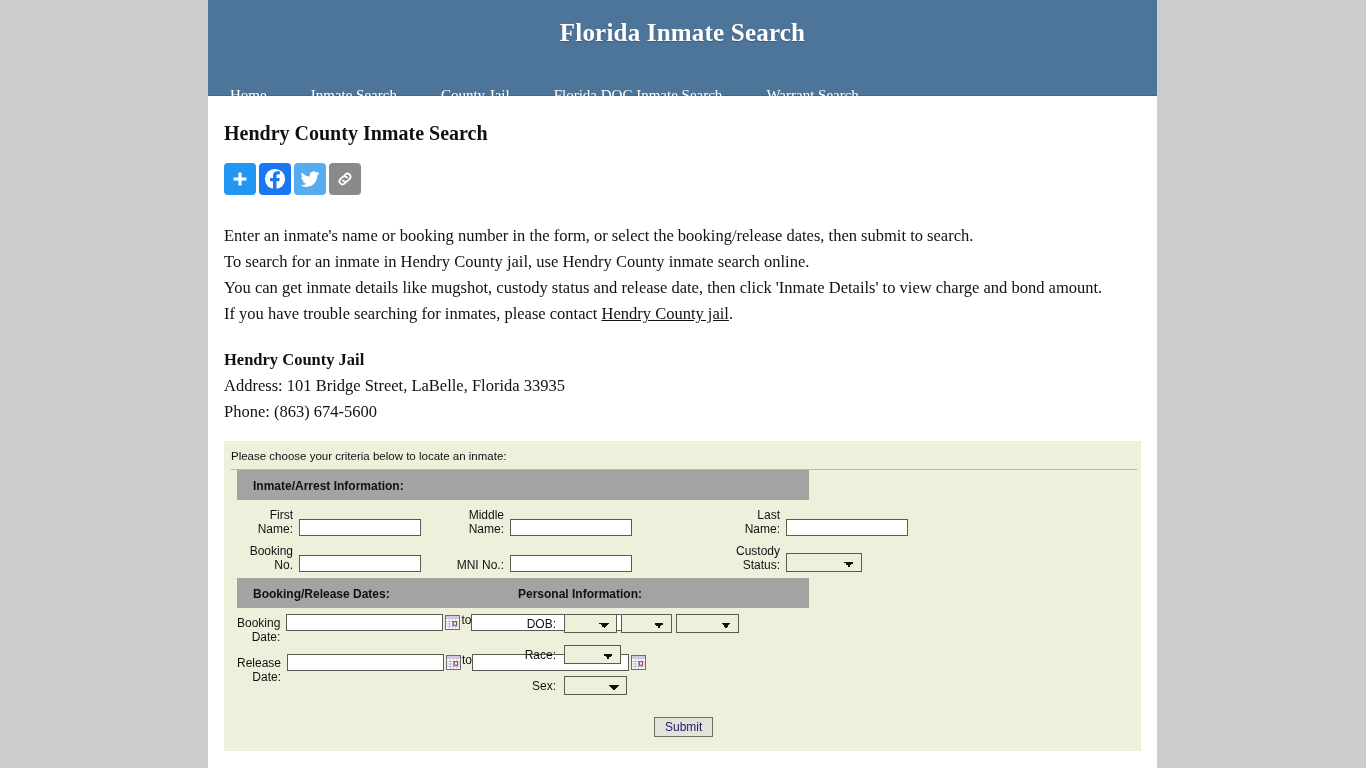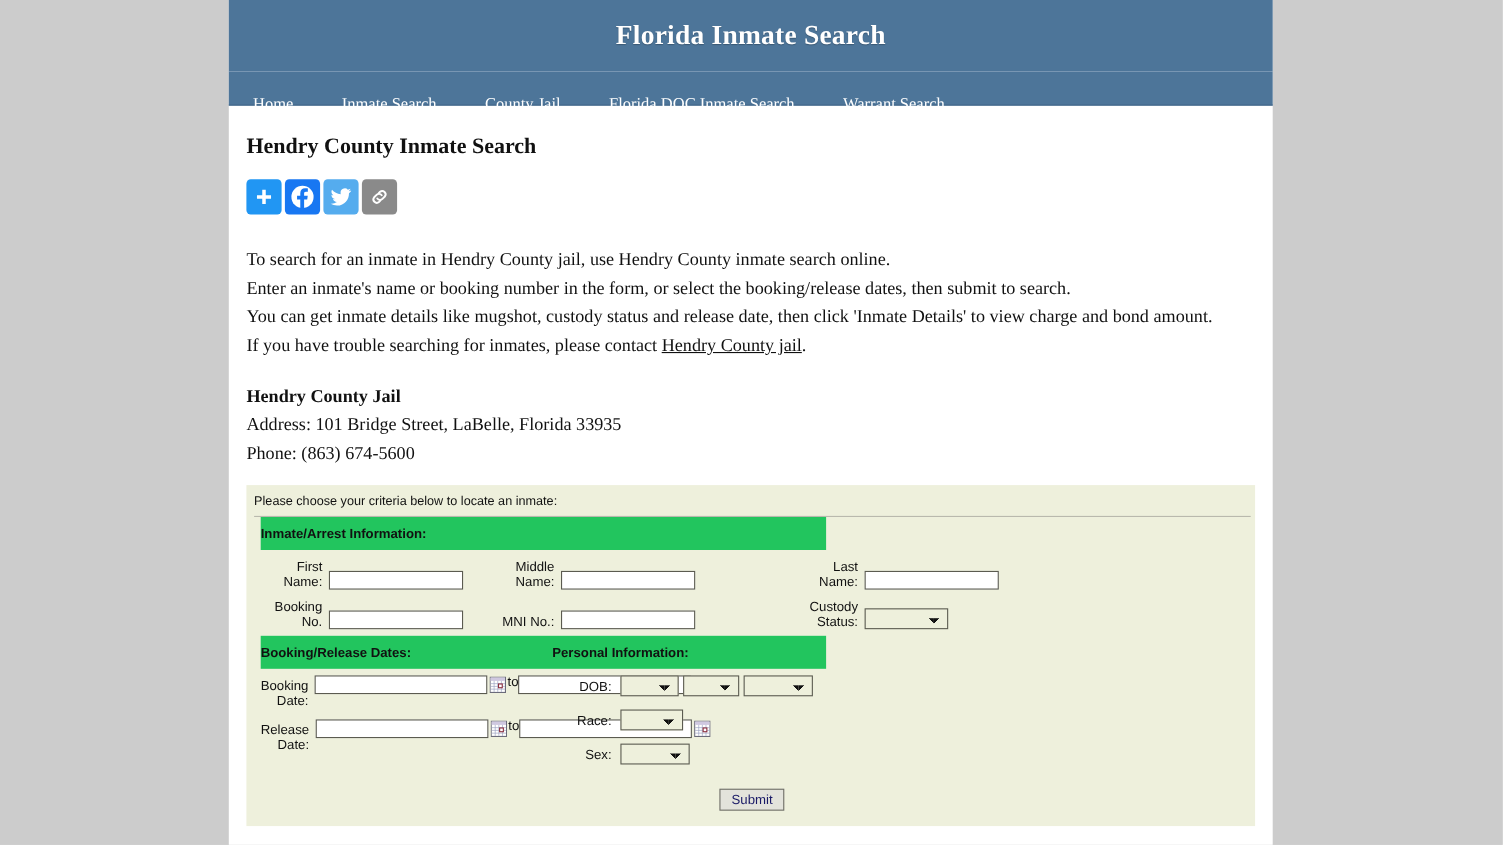--- a/index.html
+++ b/index.html
@@ -138,24 +138,24 @@
     color: #111111;
     padding: 9px 0 7px 7px;
   }
   #form-rule {
     border: 0;
     border-top: 1px solid #b9b9ad;
     margin: 0 0 0 7px;
     width: 906px;
   }
   .section-bar {
-    background: #22c55e;
-    width: 514px;
+    background: #a3a3a3;
+    width: 572px;
     margin-left: 13px;
-    padding: 6px 0 6px 0;
+    padding: 6px 0 6px 16px;
     box-sizing: border-box;
   }
   .section-bar .section-title {
     font-size: 12px;
     font-weight: bold;
     color: #111111;
     padding-left: 0;
   }
   .section-bar.split {
     display: flex;
@@ -340,22 +340,22 @@
             <g fill="none" stroke="#ffffff" stroke-width="2.1" stroke-linecap="round">
               <path d="M9.6 13.8a3.7 3.7 0 0 0 5.6.4l2.6-2.6a3.7 3.7 0 0 0-5.2-5.2l-1.5 1.5"></path>
               <path d="M14.4 10.2a3.7 3.7 0 0 0-5.6-.4l-2.6 2.6a3.7 3.7 0 0 0 5.2 5.2l1.5-1.5"></path>
             </g>
           </svg>
         </span>
       </div>
     </div>
 
     <div id="intro">
+      <p>Enter an inmate's name or booking number in the form, or select the booking/release dates, then submit to search.</p>
       <p>To search for an inmate in Hendry County jail, use Hendry County inmate search online.</p>
-      <p>Enter an inmate's name or booking number in the form, or select the booking/release dates, then submit to search.</p>
       <p>You can get inmate details like mugshot, custody status and release date, then click 'Inmate Details' to view charge and bond amount.</p>
       <p><span>If you have trouble searching for inmates, please contact </span><a href="#">Hendry County jail</a><span>.</span></p>
     </div>
 
     <div id="jail-info">
       <div class="jail-name">Hendry County Jail</div>
       <div>Address: 101 Bridge Street, LaBelle, Florida 33935</div>
       <div>Phone: (863) 674-5600</div>
     </div>
 

